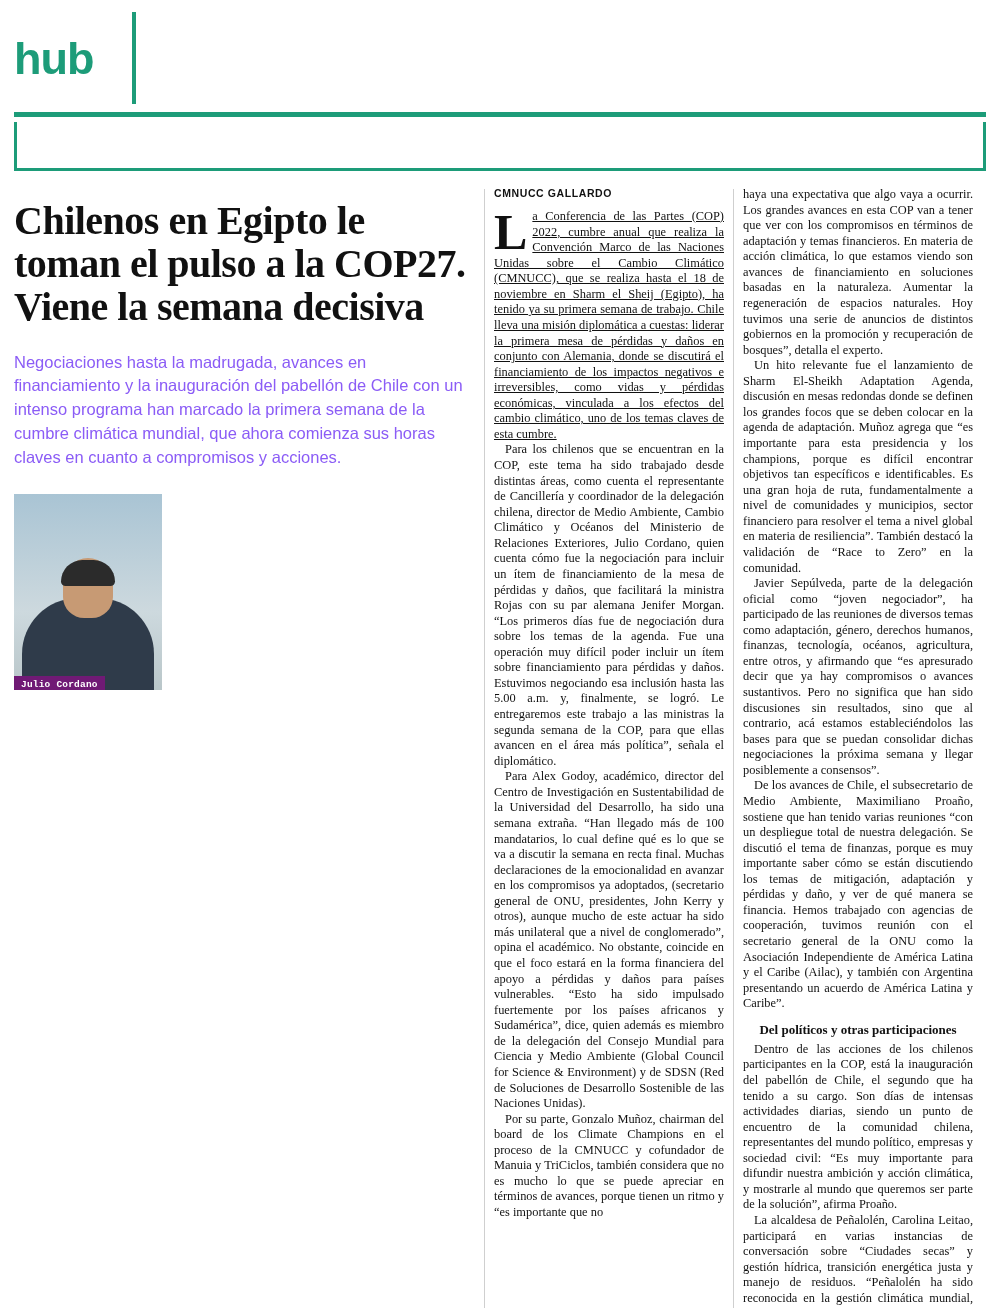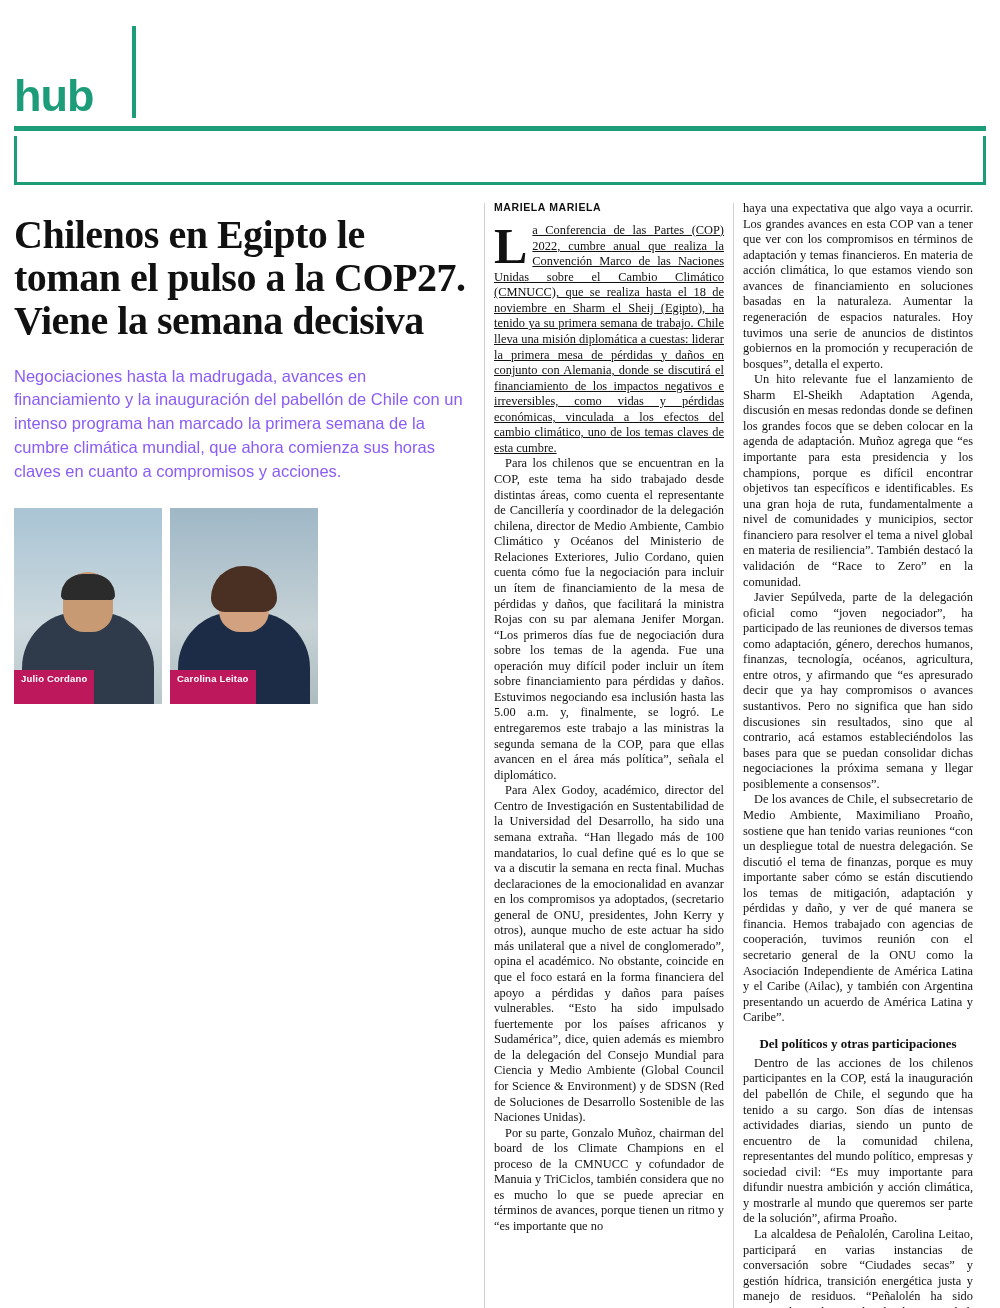--- a/index.html
+++ b/index.html
@@ -19,23 +19,23 @@
     position: relative;
     width: 1000px;
     height: 1308px;
     box-sizing: border-box;
     padding: 0 14px;
   }
 
   
   .masthead {
     display: flex;
-    align-items: flex-end;
+    align-items: center;
     height: 92px;
-    padding-top: 26px;
+    padding-top: 12px;
   }
   .hub-box {
     width: 112px;
     display: flex;
     align-items: center;
     justify-content: flex-start;
   }
   .hub-text {
     font-family: "Liberation Sans", sans-serif;
     font-weight: bold;
@@ -137,26 +137,26 @@
     background: #cfd6da;
   }
   .photo .sky {
     position: absolute;
     inset: 0;
   }
   .photo .cap {
     position: absolute;
     left: 0;
     bottom: 0;
-    background: #be185d;
+    background: #701a75;
     color: #fff;
-    font-family: Liberation Sans, sans-serif;
+    font-family: Liberation Mono, monospace;
     font-size: 9.5px;
     font-weight: bold;
-    padding: 3px 7px 20px 7px;
+    padding: 3px 7px 0 7px;
     letter-spacing: 0.2px;
   }
   
   .person {
     position: absolute;
     left: 0; right: 0; bottom: 0;
     height: 128px;
   }
   .torso {
     position: absolute;
@@ -247,36 +247,27 @@
       <div class="photos">
         <div class="photo">
           <div class="sky" style="background:linear-gradient(180deg,#a9c4d4 0%,#cdd9de 60%,#b9c6c9 100%)"></div>
           <div class="person">
             <div class="torso" style="background:#2f3b4a"></div>
             <div class="head" style="background:#c79a74"></div>
             <div class="hair" style="background:#2b2b2b"></div>
           </div>
           <div class="cap">Julio Cordano</div>
         </div>
-        <div class="photo">
-          <div class="sky" style="background:linear-gradient(180deg,#9fb7c6 0%,#c6d2d6 60%,#aebcbf 100%)"></div>
-          <div class="person">
-            <div class="torso" style="background:#1c2b46"></div>
-            <div class="head" style="background:#d2a17f"></div>
-            <div class="hair" style="background:#4a2f23; width:66px; height:46px; bottom:92px; border-radius:32px 32px 14px 14px;"></div>
-          </div>
-          <div class="cap">Carolina Leitao</div>
-        </div>
       </div>
     </div>
 
     <div class="col-divider"></div>
 
     <div class="col">
-      <div class="byline">MARIELA MARIELA</div>
+      <div class="byline">CMNUCC GALLARDO</div>
       <p class="body first">La Conferencia de las Partes (COP) 2022, cumbre anual que realiza la Convención Marco de las Naciones Unidas sobre el Cambio Climático (CMNUCC), que se realiza hasta el 18 de noviembre en Sharm el Sheij (Egipto), ha tenido ya su primera semana de trabajo. Chile lleva una misión diplomática a cuestas: liderar la primera mesa de pérdidas y daños en conjunto con Alemania, donde se discutirá el financiamiento de los impactos negativos e irreversibles, como vidas y pérdidas económicas, vinculada a los efectos del cambio climático, uno de los temas claves de esta cumbre.</p>
       <p class="body">Para los chilenos que se encuentran en la COP, este tema ha sido trabajado desde distintas áreas, como cuenta el representante de Cancillería y coordinador de la delegación chilena, director de Medio Ambiente, Cambio Climático y Océanos del Ministerio de Relaciones Exteriores, Julio Cordano, quien cuenta cómo fue la negociación para incluir un ítem de financiamiento de la mesa de pérdidas y daños, que facilitará la ministra Rojas con su par alemana Jenifer Morgan. “Los primeros días fue de negociación dura sobre los temas de la agenda. Fue una operación muy difícil poder incluir un ítem sobre financiamiento para pérdidas y daños. Estuvimos negociando esa inclusión hasta las 5.00 a.m. y, finalmente, se logró. Le entregaremos este trabajo a las ministras la segunda semana de la COP, para que ellas avancen en el área más política”, señala el diplomático.</p>
       <p class="body">Para Alex Godoy, académico, director del Centro de Investigación en Sustentabilidad de la Universidad del Desarrollo, ha sido una semana extraña. “Han llegado más de 100 mandatarios, lo cual define qué es lo que se va a discutir la semana en recta final. Muchas declaraciones de la emocionalidad en avanzar en los compromisos ya adoptados, (secretario general de ONU, presidentes, John Kerry y otros), aunque mucho de este actuar ha sido más unilateral que a nivel de conglomerado”, opina el académico. No obstante, coincide en que el foco estará en la forma financiera del apoyo a pérdidas y daños para países vulnerables. “Esto ha sido impulsado fuertemente por los países africanos y Sudamérica”, dice, quien además es miembro de la delegación del Consejo Mundial para Ciencia y Medio Ambiente (Global Council for Science &amp; Environment) y de SDSN (Red de Soluciones de Desarrollo Sostenible de las Naciones Unidas).</p>
       <p class="body">Por su parte, Gonzalo Muñoz, chairman del board de los Climate Champions en el proceso de la CMNUCC y cofundador de Manuia y TriCiclos, también considera que no es mucho lo que se puede apreciar en términos de avances, porque tienen un ritmo y “es importante que no</p>
     </div>
 
     <div class="col-divider"></div>
 
     <div class="col">
       <p class="body" style="text-indent:0">haya una expectativa que algo vaya a ocurrir. Los grandes avances en esta COP van a tener que ver con los compromisos en términos de adaptación y temas financieros. En materia de acción climática, lo que estamos viendo son avances de financiamiento en soluciones basadas en la naturaleza. Aumentar la regeneración de espacios naturales. Hoy tuvimos una serie de anuncios de distintos gobiernos en la promoción y recuperación de bosques”, detalla el experto.</p>

